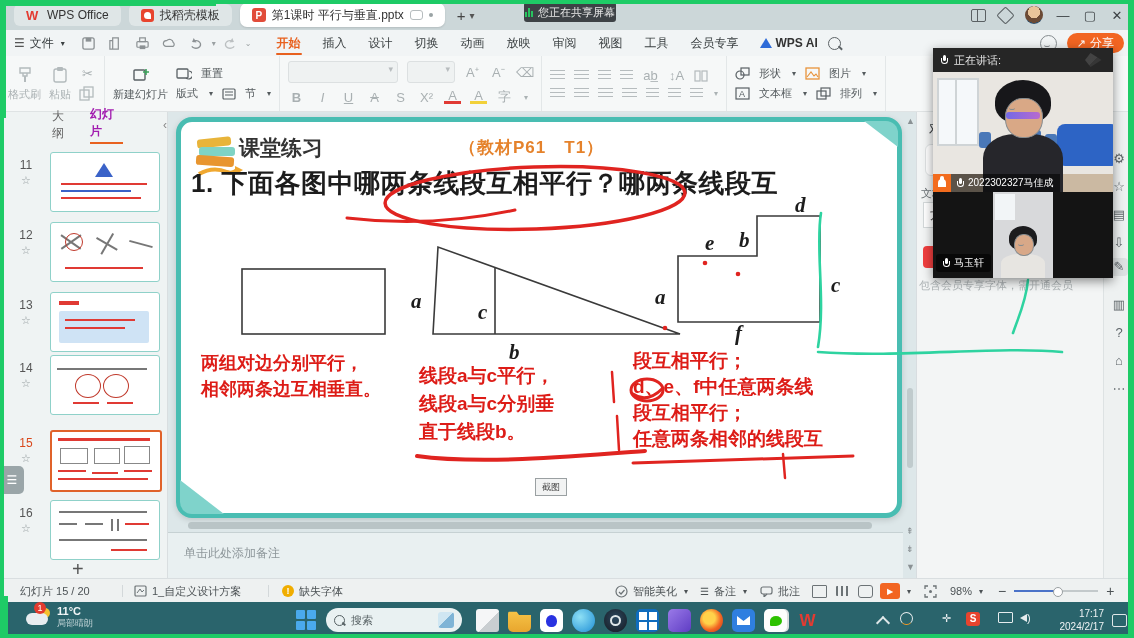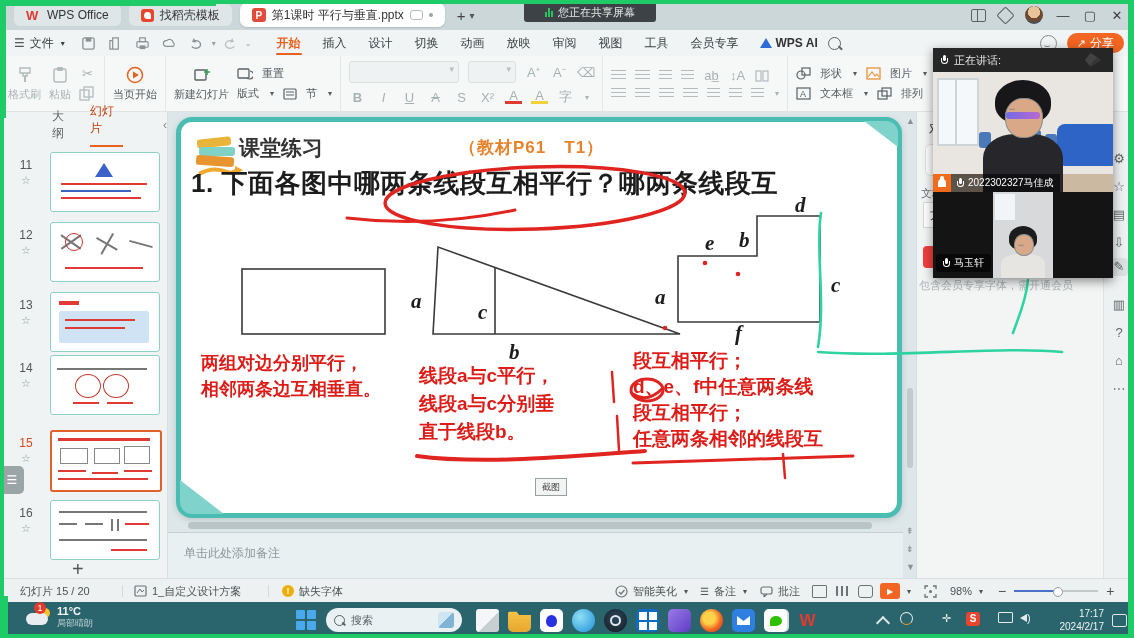--- a/index.html
+++ b/index.html
@@ -11,21 +11,21 @@
   .tab{height:22px;display:flex;align-items:center;gap:6px;padding:0 12px;font-size:12px;color:#333;border-radius:6px;margin-right:8px;background:rgba(255,255,255,.38);}
   .tab.active{background:#fff;border-radius:7px;height:24px;box-shadow:0 1px 2px rgba(0,0,0,.12);}
   .wlogo{width:15px;height:13px;color:#e33b32;font-weight:bold;font-size:13px;line-height:13px;}
   .docerlogo{width:13px;height:13px;border-radius:3px;background:#e8442e;position:relative;}
   .docerlogo:after{content:"";position:absolute;left:3px;top:3px;width:7px;height:7px;border-radius:50% 50% 0 50%;background:#fff;}
   .pptlogo{width:14px;height:14px;border-radius:3px;background:#e14c3a;color:#fff;font-size:10px;font-weight:bold;display:flex;align-items:center;justify-content:center;}
   .tab-bubble{width:11px;height:8px;border:1px solid #b6bcbe;border-radius:3px;}
   .tab-dot{width:4px;height:4px;border-radius:50%;background:#9aa3a5;}
   .tab-plus{font-size:15px;color:#444;margin:0 4px;}
   .tab-caret{font-size:10px;color:#555;}
-  .share-badge{position:absolute;left:524px;top:2px;height:20px;background:#3d4246;border-radius:3px;display:flex;align-items:center;gap:5px;padding:0 21px;z-index:56;}
+  .share-badge{position:absolute;left:524px;top:2px;height:20px;background:#3d4246;border-radius:3px;display:flex;align-items:center;gap:5px;padding:0 1px;z-index:56;}
   .share-badge .bars{display:flex;align-items:flex-end;gap:1px;height:10px;}
   .share-badge .bars i{display:block;width:2px;background:#27c45f;}
   .share-badge span{color:#e8e8e8;font-size:11px;}
   .tab-right{position:absolute;right:10px;top:0;height:30px;display:flex;align-items:center;gap:13px;color:#43484b;}
   .ic-split{width:13px;height:11px;border:1px solid #5a6063;border-radius:2px;position:relative;}
   .ic-split:after{content:"";position:absolute;left:5px;top:0;bottom:0;width:1px;background:#5a6063;}
   .ic-cube{width:11px;height:11px;border:1px solid #5a6063;transform:rotate(45deg);border-radius:2px;}
   .avatar{width:18px;height:18px;border-radius:50%;background:radial-gradient(circle at 50% 35%,#e9c49a 0 40%,#6b4a35 41% 70%,#31506b 71%);}
   .wmin,.wmax,.wclose{font-size:13px;color:#3c4144;width:14px;text-align:center;}
   
@@ -59,21 +59,21 @@
   .combo:after{content:"▾";position:absolute;right:4px;top:2px;font-size:9px;color:#b7bcbe;}
   .combo.small{width:46px;}
   .fmt{font-size:13px;color:#a9b0b2;width:17px;text-align:center;}
   .lns{width:15px;height:11px;background:repeating-linear-gradient(#b6bcbe 0 1.5px,transparent 1.5px 4px);}
   .lns.n{width:13px;}
   .tb2col{display:flex;flex-direction:column;gap:5px;justify-content:center;}
   .row{display:flex;align-items:center;gap:9px;}
   
   .leftpanel{position:absolute;left:0;top:112px;width:168px;height:466px;background:#eff3f3;border-right:1px solid #d9dee0;box-sizing:border-box;}
   .lp-head{height:26px;display:flex;align-items:center;font-size:12px;color:#666;padding-left:52px;gap:16px;}
-  .lp-head .on{color:#c2410c;border-bottom:2px solid #e8611f;padding-bottom:8px;}
+  .lp-head .on{color:#a21caf;border-bottom:2px solid #e8611f;padding-bottom:2px;font-weight:bold;}
   .thumb{position:absolute;left:50px;width:108px;height:58px;background:#fff;border:1px solid #8fd1c9;border-radius:3px;overflow:hidden;}
   .thumb.sel{border:2px solid #e0622a;}
   .tnum{position:absolute;left:16px;width:20px;text-align:center;font-size:12px;color:#555;}
   .tnum.sel{color:#d9481c;}
   .tstar{position:absolute;left:16px;width:20px;text-align:center;font-size:11px;color:#9aa2a4;}
   .tstar:before{content:"☆";}
   .addslide{position:absolute;left:72px;top:446px;font-size:20px;color:#555;}
   .floatbtn{position:absolute;left:0;top:466px;width:24px;height:28px;background:#9aa5a8;border-radius:0 5px 5px 0;display:flex;align-items:center;justify-content:center;color:#fff;font-size:12px;z-index:5;}
   
   .mini i{position:absolute;display:block;}
@@ -288,29 +288,20 @@
         <span class="fmt">✂</span>
         <svg width="15" height="15" viewBox="0 0 15 15">
             <rect x="1" y="4" width="9" height="10" fill="none" stroke="#b3babc" stroke-width="1.3"></rect>
             <rect x="5" y="1" width="9" height="10" fill="none" stroke="#b3babc" stroke-width="1.3"></rect>
           </svg>
       </div>
     </div>
     <div class="tgroup">
       <div class="tbtn dark">
         <svg class="ibox" viewBox="0 0 18 18">
-            <circle cx="9" cy="9" r="7.5" fill="none" stroke="#e8611f" stroke-width="1.5"></circle>
-            <path d="M7 5.5 L13 9 L7 12.5 z" fill="#e8611f"></path>
-          </svg>
-        <span class="lbl">当页开始</span>
-      </div>
-    </div>
-    <div class="tgroup">
-      <div class="tbtn dark">
-        <svg class="ibox" viewBox="0 0 18 18">
             <rect x="2" y="4" width="11" height="10" rx="1" fill="none" stroke="#596064" stroke-width="1.4"></rect>
             <path d="M14 3 v6 M11 6 h6" stroke="#3ba05a" stroke-width="1.6"></path>
           </svg>
         <span class="lbl">新建幻灯片</span>
       </div>
       <div class="tb2col">
         <div class="row">
           <svg width="16" height="14" viewBox="0 0 16 14">
               <rect x="1" y="2" width="11" height="9" rx="1" fill="none" stroke="#596064" stroke-width="1.3"></rect>
               <path d="M13 4 a4 4 0 1 1 -3 7" fill="none" stroke="#596064" stroke-width="1.2"></path>

